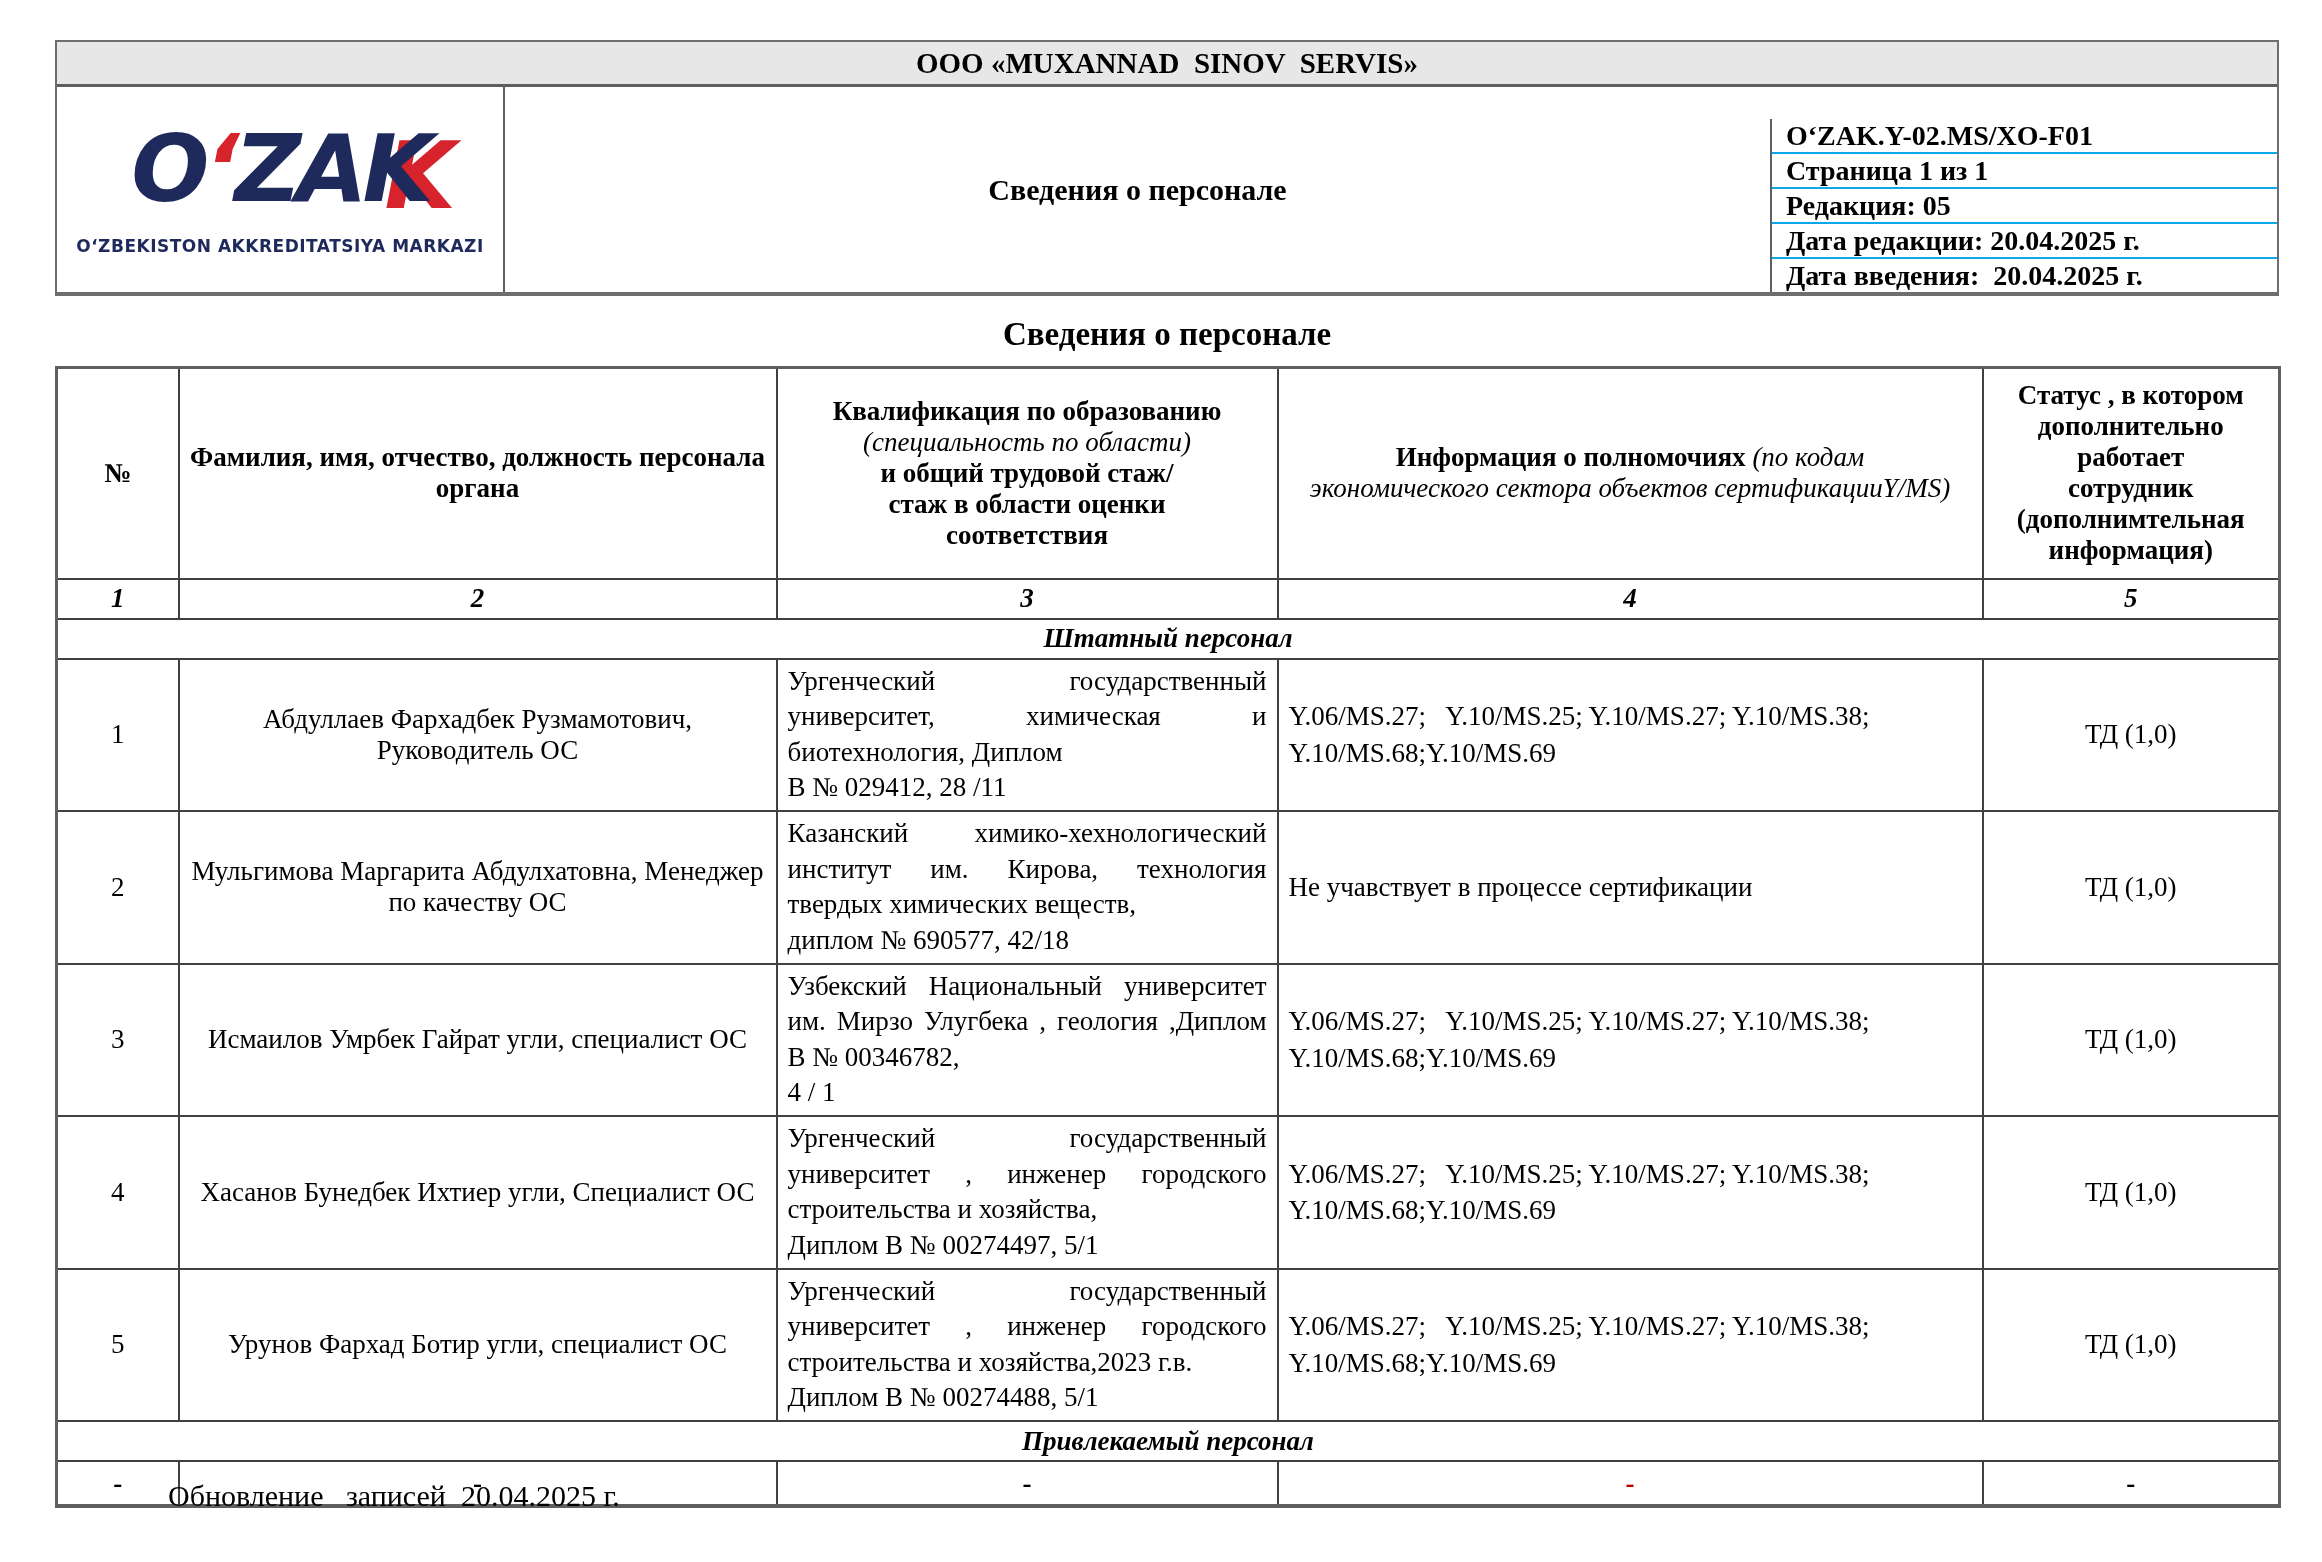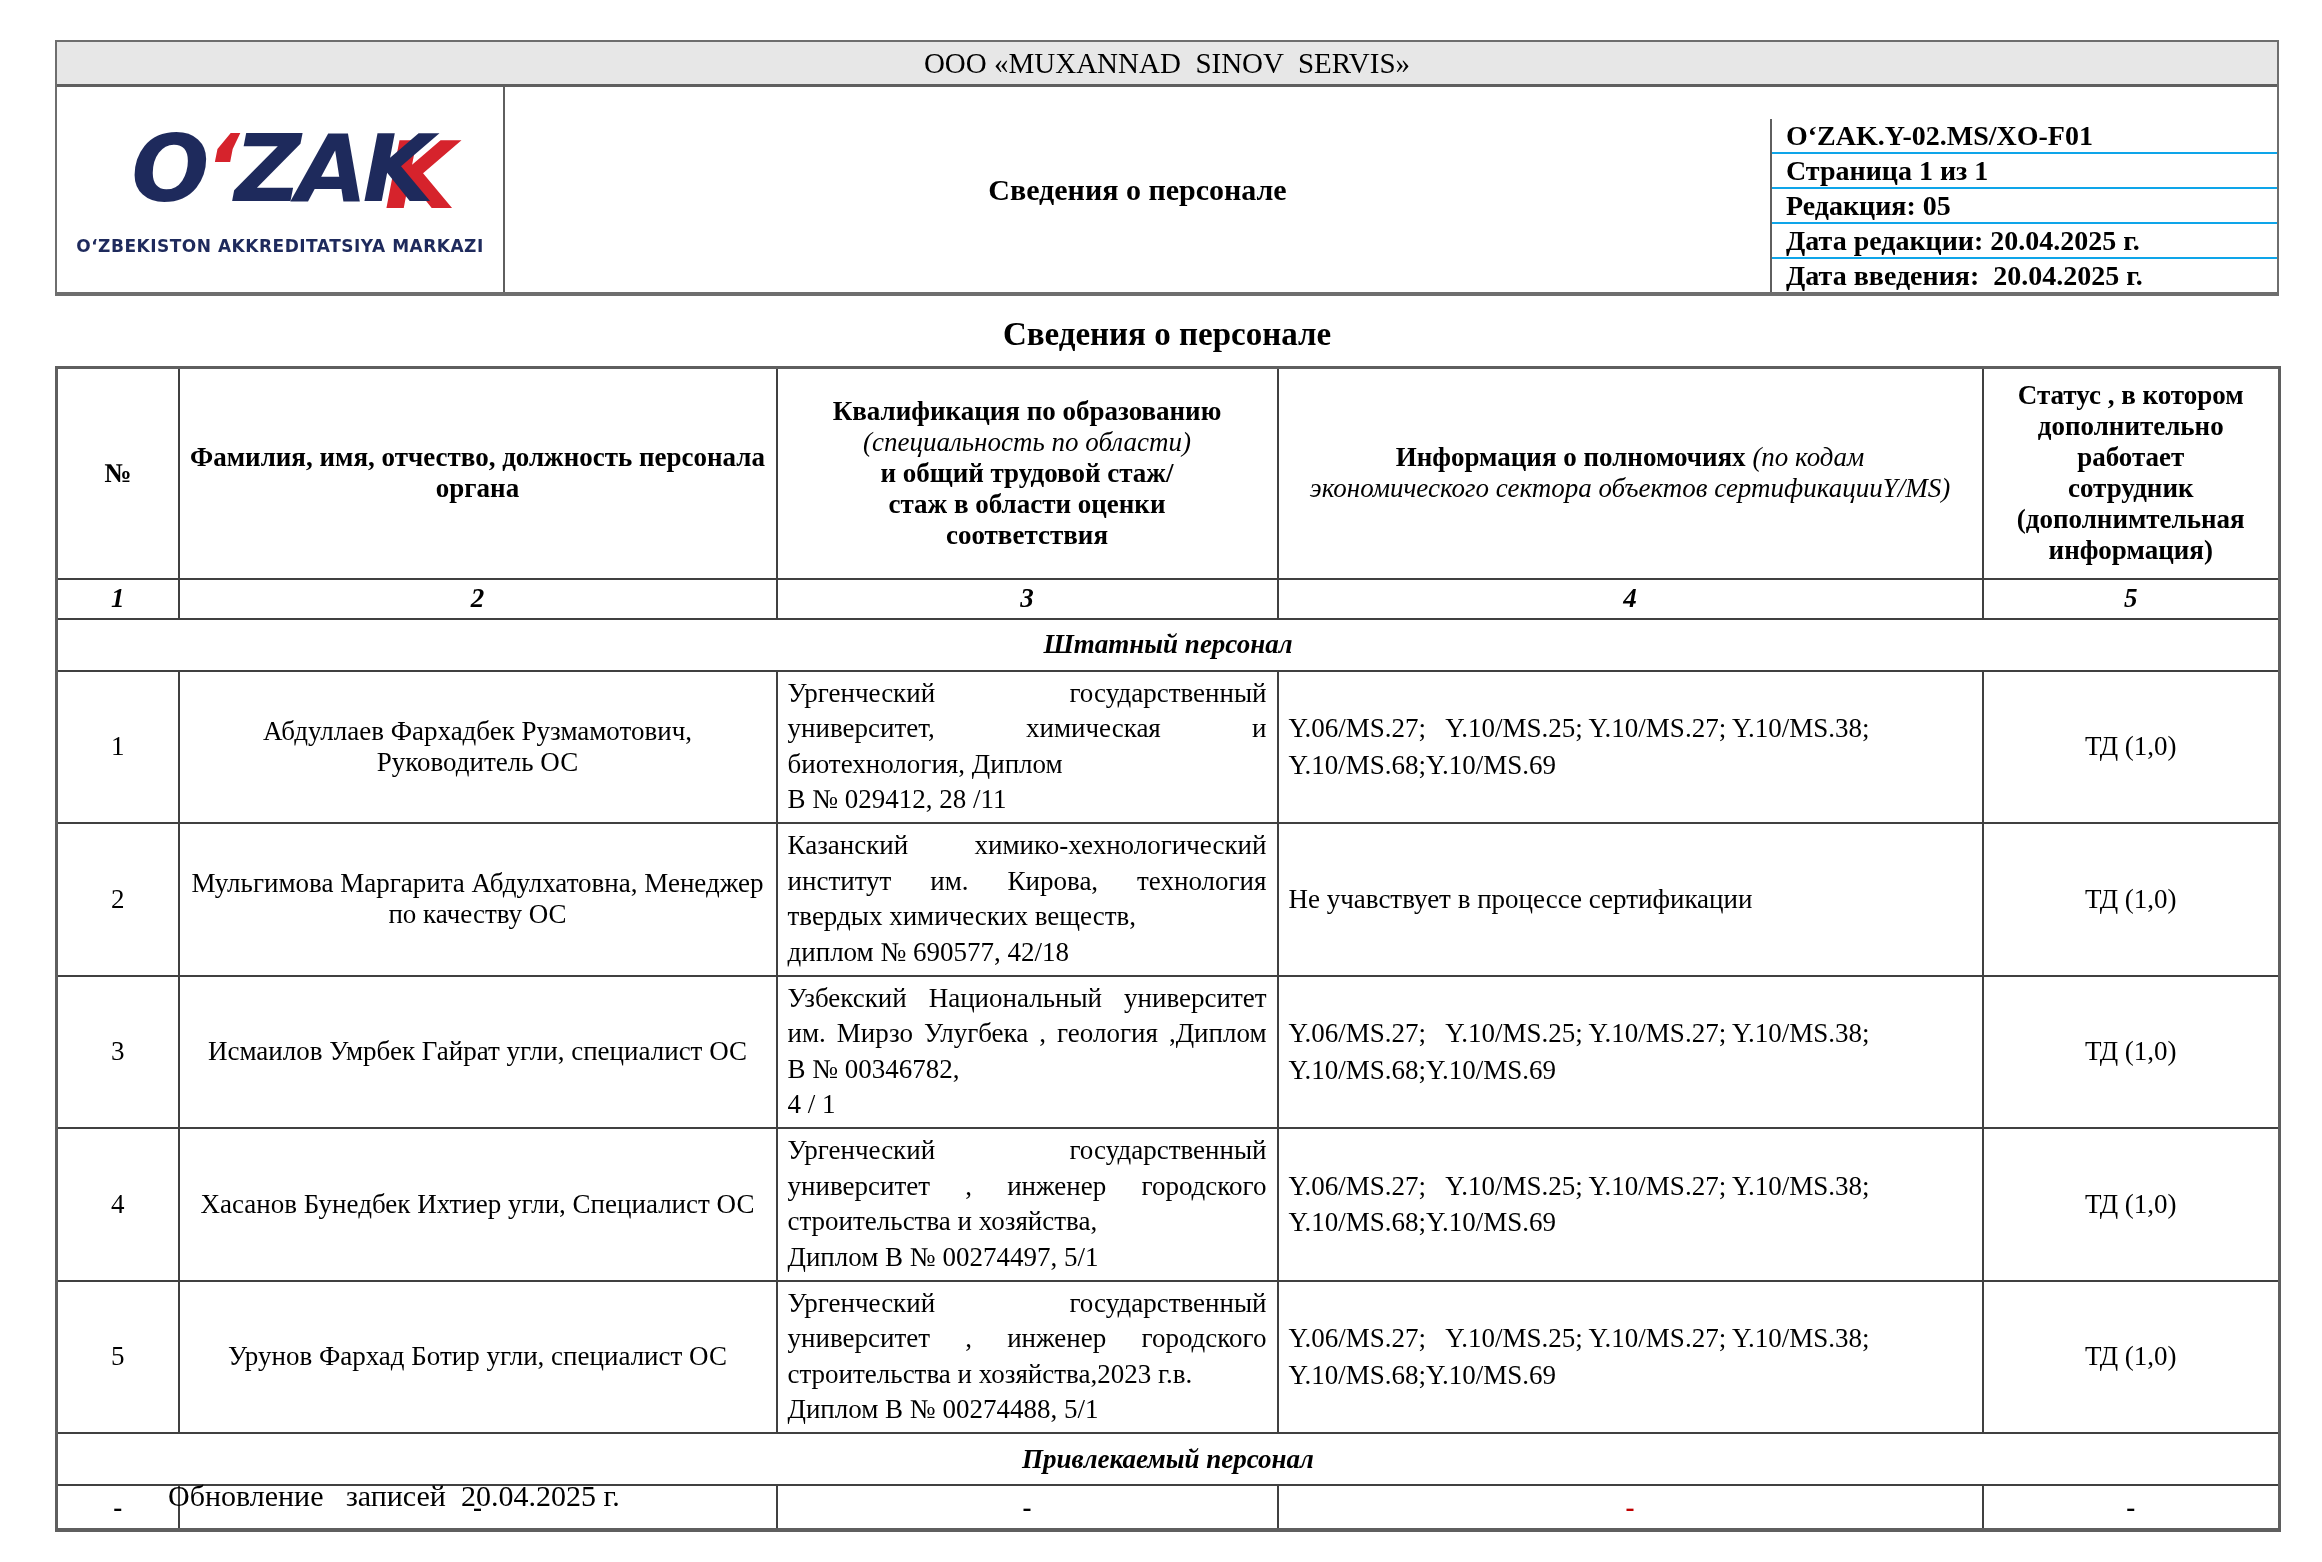--- a/index.html
+++ b/index.html
@@ -10,21 +10,21 @@
 
   
   .header-block {
     position:absolute; left:55px; top:40px; width:2224px;
     border:2px solid #6e6e6e; border-bottom-width:4px; box-sizing:border-box;
     background:#fff;
   }
   .company-bar {
     height:42px; background:#e7e7e7; border-bottom:3px solid #5f5f5f;
     display:flex; align-items:center; justify-content:center;
-    font-weight:normal; font-size:29px; white-space:pre;
+    font-weight:bold; font-size:29px; white-space:pre;
   }
   .header-row { display:flex; height:205px; }
   .logo-cell {
     width:448px; border-right:2px solid #5f5f5f; box-sizing:border-box;
     display:flex; flex-direction:column; align-items:center; justify-content:center;gap:12px;
   }
   .logo-word {
     font-family:"DejaVu Sans","Liberation Sans",sans-serif;
     font-weight:bold; font-style:italic; font-size:92px; line-height:1;
     color:#1e2a5c; letter-spacing:-5px; position:relative; display:inline-block;
@@ -77,21 +77,21 @@
   .c3 { width:501px; }
   .c4 { width:705px; }
   .c5 { width:297px; text-align:center; }
 
   td.hdr { text-align:center; font-weight:bold; }
   .hdr-italic { font-weight:normal; font-style:italic; }
   td.hdr .pre { white-space:pre-line; }
 
   tr.num-row td { font-weight:bold; font-style:italic; text-align:center; height:40px; padding:2px; }
   tr.section-row td {
-    font-weight:bold; font-style:italic; text-align:center; height:52px; padding:2px;
+    font-weight:bold; font-style:italic; text-align:center; height:40px; padding:2px;
   }
   td.qual {
     text-align:justify; vertical-align:top; white-space:pre-line; line-height:1.32;
     padding:4px 10px 4px 12px;
   }
   td.auth {
     text-align:left; vertical-align:top; white-space:pre-wrap; line-height:1.35;
     padding:6px 12px;
     margin-left:40px;
   }

